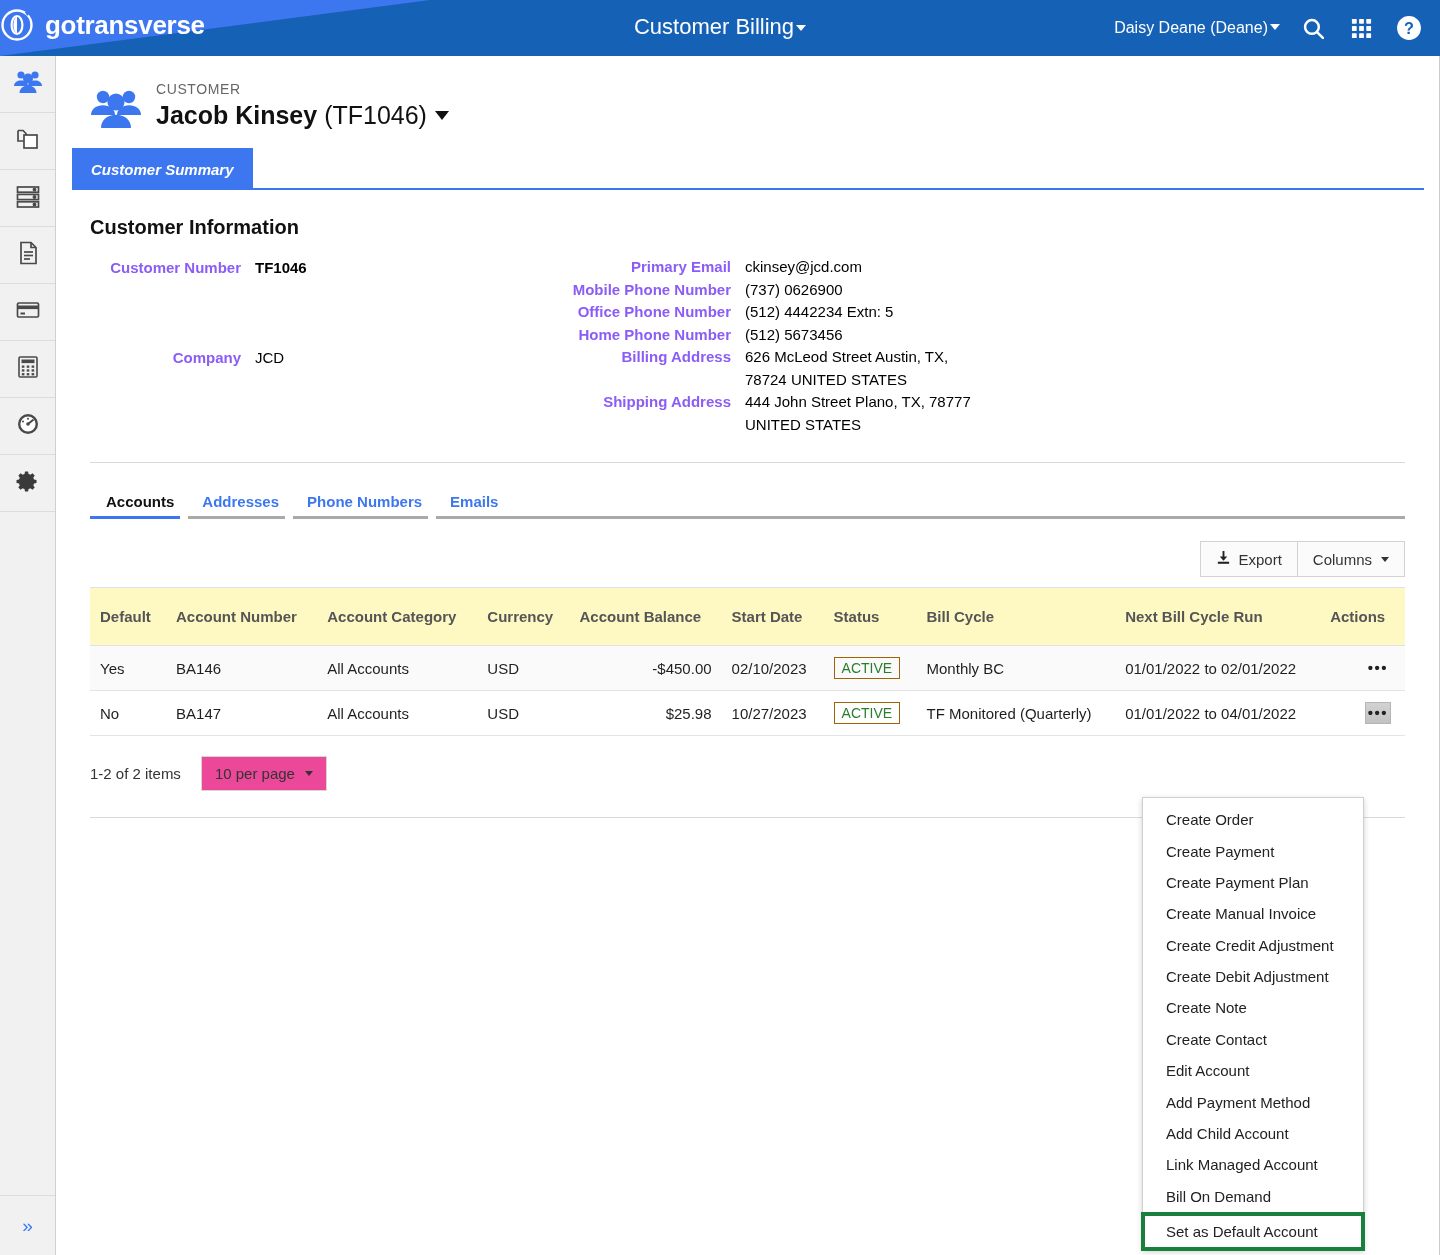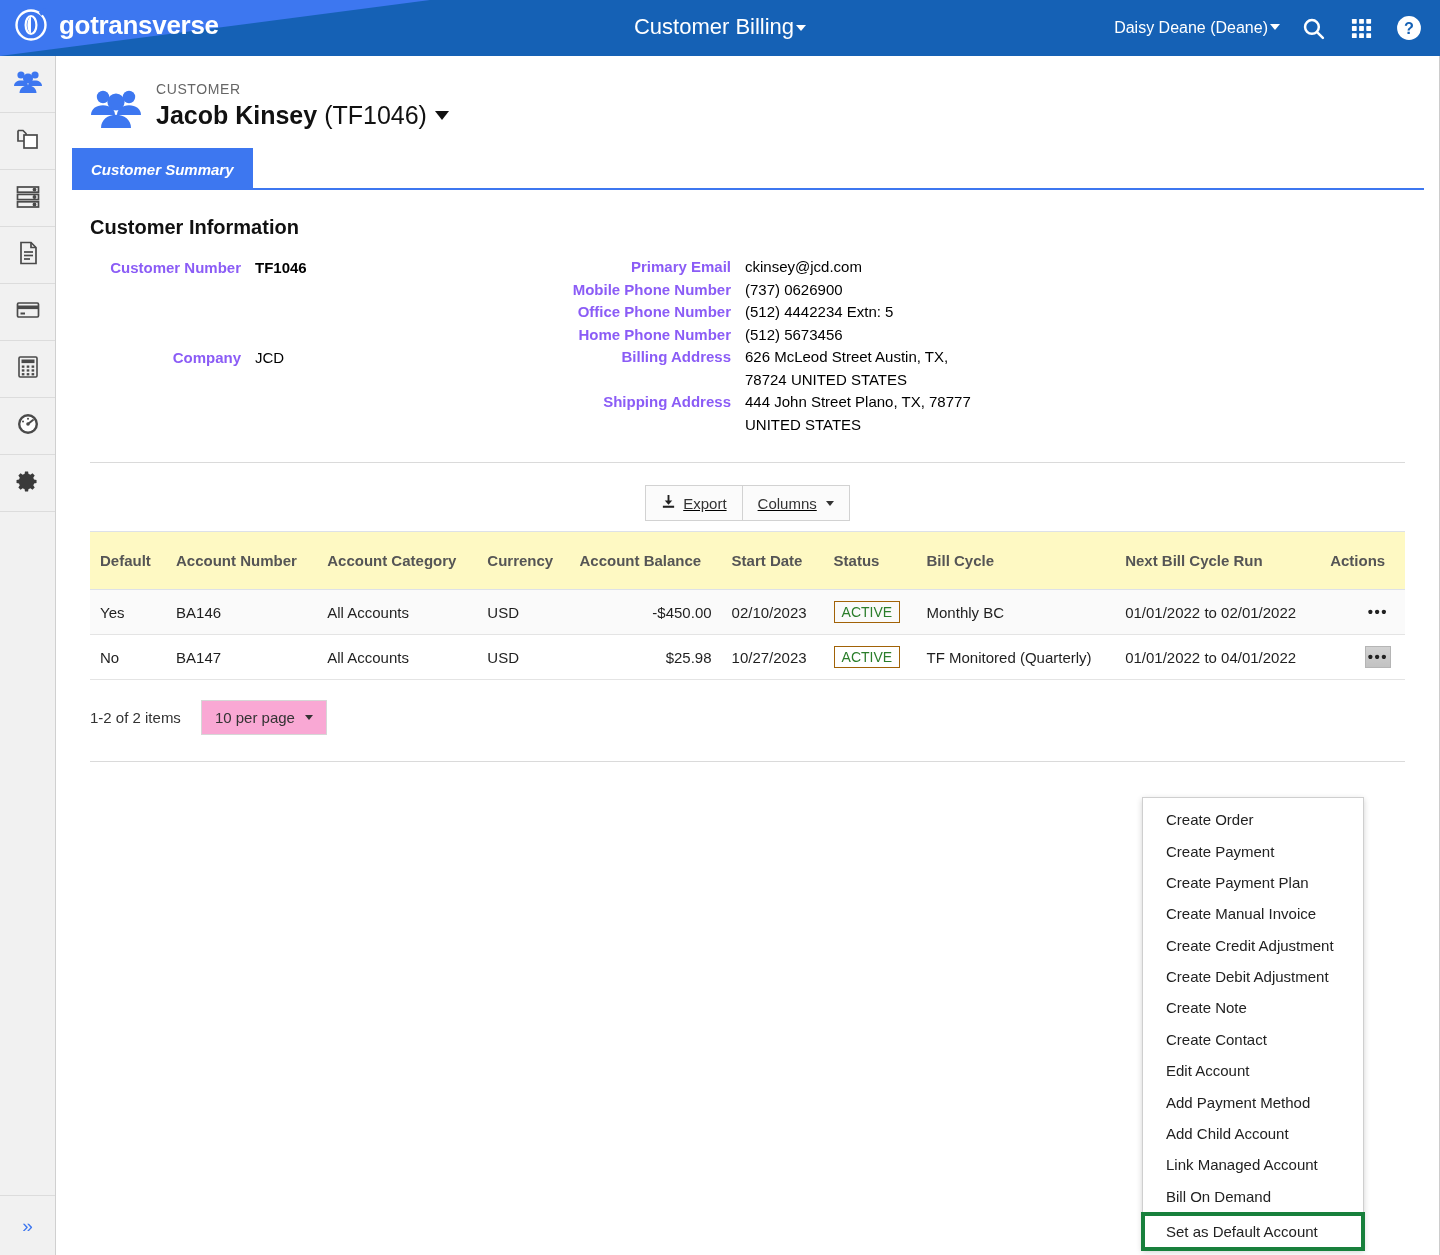--- a/index.html
+++ b/index.html
@@ -17,21 +17,21 @@
     background: #1561b5;
     overflow: hidden;
   }
   .topbar-diag2 {
     position: absolute; top: 0; left: 0;
     width: 600px; height: 56px;
     background: #3d77f0;
     clip-path: polygon(0 0, 430px 0, 0 56px);
   }
   .brand {
-    position: absolute; left: 14px; top: 8px;
+    position: absolute; left: 0; top: 8px;
     display: flex; align-items: center; gap: 11px;
     z-index: 5;
   }
   .brand-logo { width: 34px; height: 34px; }
   .brand-text {
     color: #fff; font-size: 26px; font-weight: bold;
     letter-spacing: -0.3px;
   }
   .app-title {
     position: absolute; left: 0; right: 0; top: 14px;
@@ -166,23 +166,22 @@
   }
   .subtab.active::after { background: #3d77f0; }
   .subtabs-fill { flex: 1; position: relative; height: 100%; }
   .subtabs-fill::after {
     content: ""; position: absolute; left: -8px; right: 0; bottom: 0;
     height: 3px; background: #a9a9a9;
   }
 
   
   .tbl-toolbar {
-    display: flex; justify-content: center;
+    display: flex; justify-content: flex-end;
     margin: 22px 34px 0 34px;
-    text-decoration: underline;
   }
   .btn {
     height: 36px; padding: 0 15px;
     border: 1px solid #d2d2d2; background: #fbfbfb;
     font-size: 15px; color: #333; cursor: pointer;
     display: flex; align-items: center; gap: 7px;
     font-family: "Liberation Sans", sans-serif;
   }
   .btn + .btn { border-left: none; }
   .btn .caret-d { border-top-color: #333; border-left-width:4px; border-right-width:4px; border-top-width:5px; vertical-align: 2px; }
@@ -221,21 +220,21 @@
   .dots-btn.pressed {
     background: linear-gradient(#d2d2d2, #c2c2c2);
     border: 1px solid #b5b5b5;
   }
 
   .pager {
     display: flex; align-items: center; gap: 20px;
     margin: 20px 0 0 34px; font-size: 15px; color: #333;
   }
   .pager .sel {
-    border: 1px solid #d6d6d6; background: #f9a8d4;
+    border: 1px solid #d6d6d6; background: #ec4899;
     padding: 8px 13px; cursor: pointer;
     display: flex; align-items: center; gap: 8px;
   }
 
   hr.div2 { border: none; border-top: 1px solid #dadada; margin: 26px 34px 0 34px; }
 
   
   .ctx-menu {
     position: absolute; left: 1142px; top: 797px;
     width: 222px; background: #fff;
@@ -482,20 +481,27 @@
             <div class="dlabel">Shipping Address</div>
             <div class="dval">444 John Street Plano, TX, 78777 UNITED STATES</div>
           </div>
         </div>
       </div>
     </div>
   </div>
 
   <hr class="div">
 
+  <div class="subtabs">
+    <div class="subtab active"><span>Accounts</span></div>
+    <div class="subtab"><span>Addresses</span></div>
+    <div class="subtab"><span>Phone Numbers</span></div>
+    <div class="subtab"><span>Emails</span></div>
+    <div class="subtabs-fill"></div>
+  </div>
 
   <div class="tbl-toolbar">
     <button class="btn">
       <span>
         <svg viewBox="0 0 16 16" width="15" height="15" fill="#222">
           <path d="M7 1h2v6h3l-4 4.5L4 7h3z"></path>
             <rect x="2" y="12.5" width="12" height="2.2"></rect>
         </svg>
       </span>
       <span>Export</span>

